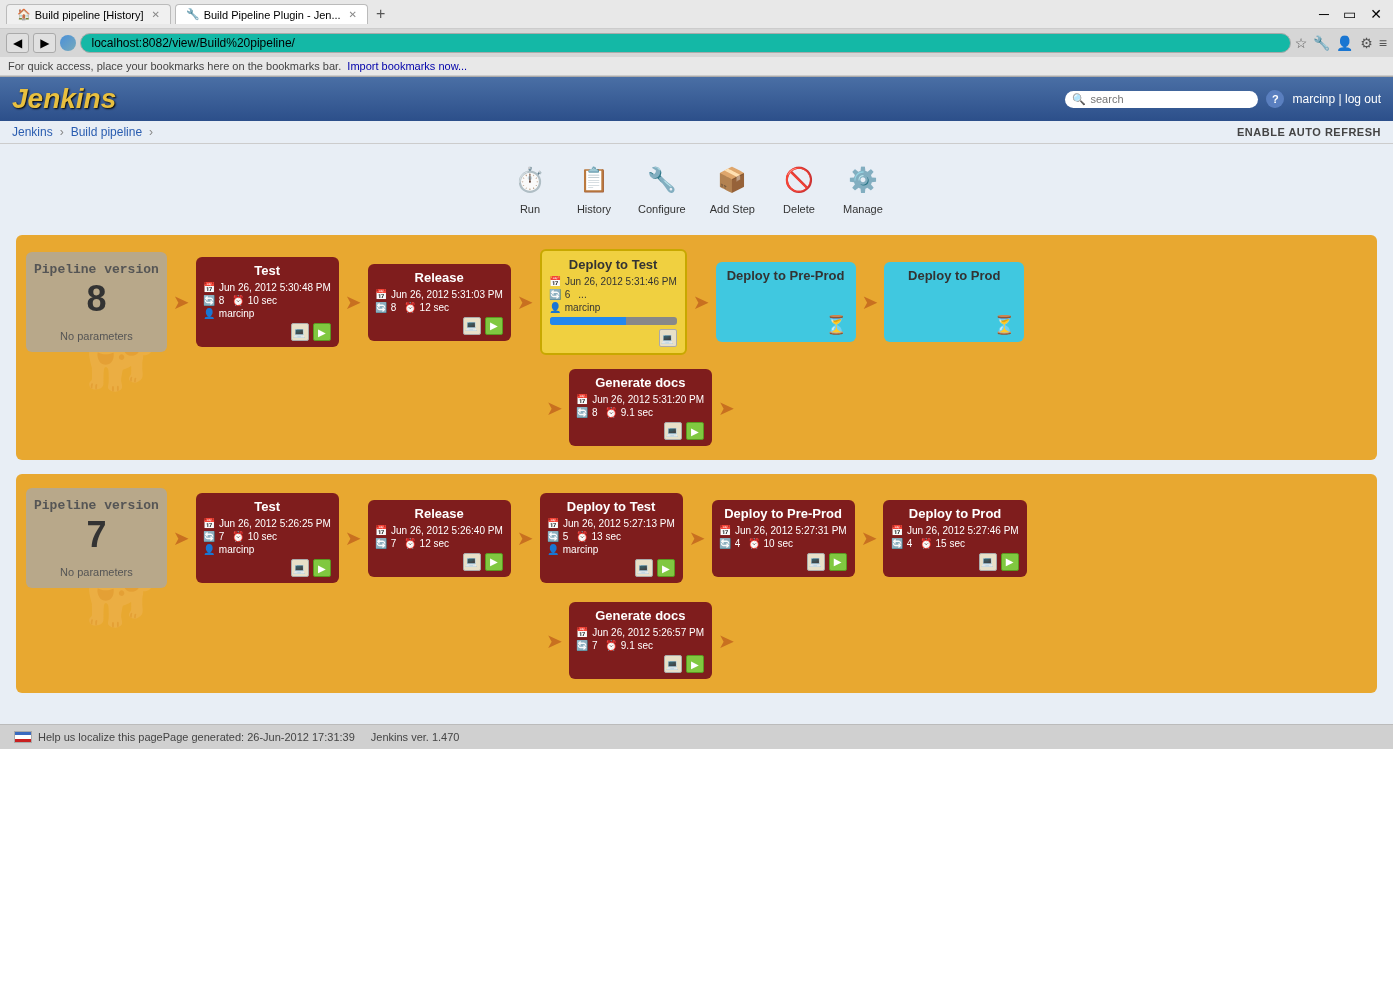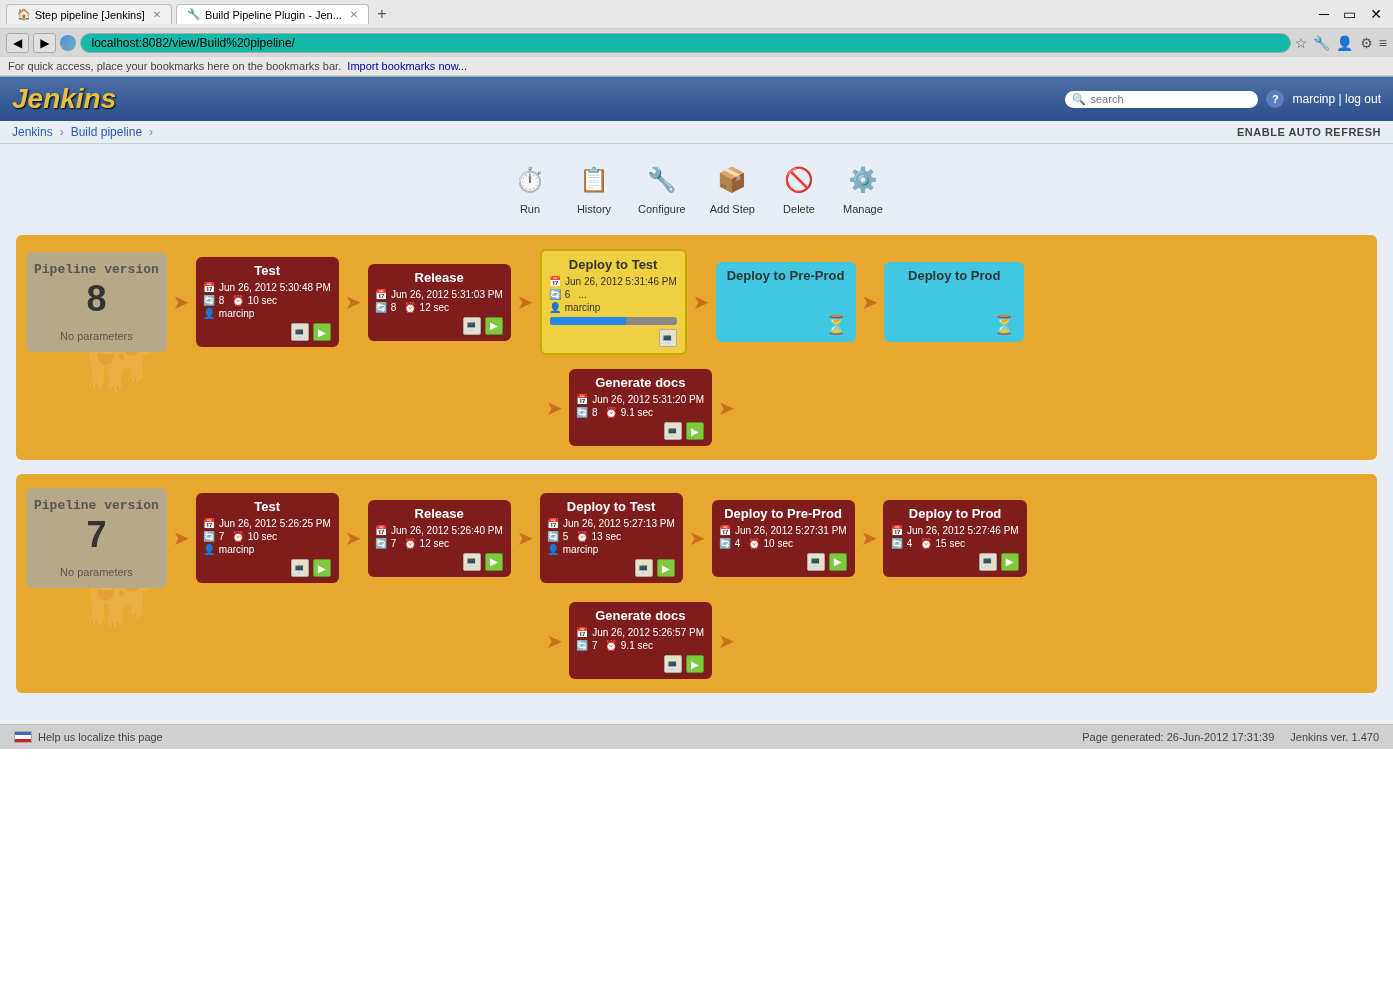--- a/index.html
+++ b/index.html
@@ -71,34 +71,34 @@
     .card-footer { display: flex; justify-content: flex-end; gap: 4px; margin-top: 4px; }
     .card-btn { width: 18px; height: 18px; background: #e8e0c8; border: 1px solid #aaa; border-radius: 2px; display: flex; align-items: center; justify-content: center; font-size: 10px; cursor: pointer; }
     .card-btn.green-btn { background: #80c840; border-color: #5a9820; }
     .progress-bar-container { background: #888; height: 8px; border-radius: 3px; margin-top: 4px; overflow: hidden; }
     .progress-bar-fill { background: #2288ee; height: 100%; }
 
     
     .arrow { color: #c87020; font-size: 20px; flex-shrink: 0; }
 
     
-    .page-footer { background: #d0d0d0; border-top: 1px solid #bbb; padding: 6px 14px; display: flex; align-items: center; justify-content: space-between; font-size: 11px; color: #444; }
+    .page-footer { background: #d0d0d0; border-top: 1px solid #bbb; padding: 6px 14px; display: flex; align-items: center; font-size: 11px; color: #444; }
     .footer-left { display: flex; align-items: center; gap: 6px; }
     .footer-flag { width: 18px; height: 12px; background: linear-gradient(to bottom, #3a6abf 33%, #fff 33%, #fff 66%, #c82020 66%); display: inline-block; border: 1px solid #aaa; }
 
     .card-hourglass { font-size: 18px; position: absolute; bottom: 6px; right: 8px; }
   </style>
 </head>
 <body>
 
 <div class="browser-chrome">
   <div class="browser-title-bar">
     <div class="browser-tab">
       <span>🏠</span>
-      <span>Step pipeline [Jenkins]</span>
+      <span>Build pipeline [History]</span>
       <span class="browser-tab-close">✕</span>
     </div>
     <div class="browser-tab active">
       <span>🔧</span>
       <span>Build Pipeline Plugin - Jen...</span>
       <span class="browser-tab-close">✕</span>
     </div>
     <span style="margin-left:4px;font-size:16px;color:#555;cursor:pointer;">+</span>
     <span style="margin-left:auto;display:flex;gap:4px;">
       <span style="font-size:14px;cursor:pointer;padding:2px 5px;">─</span>

